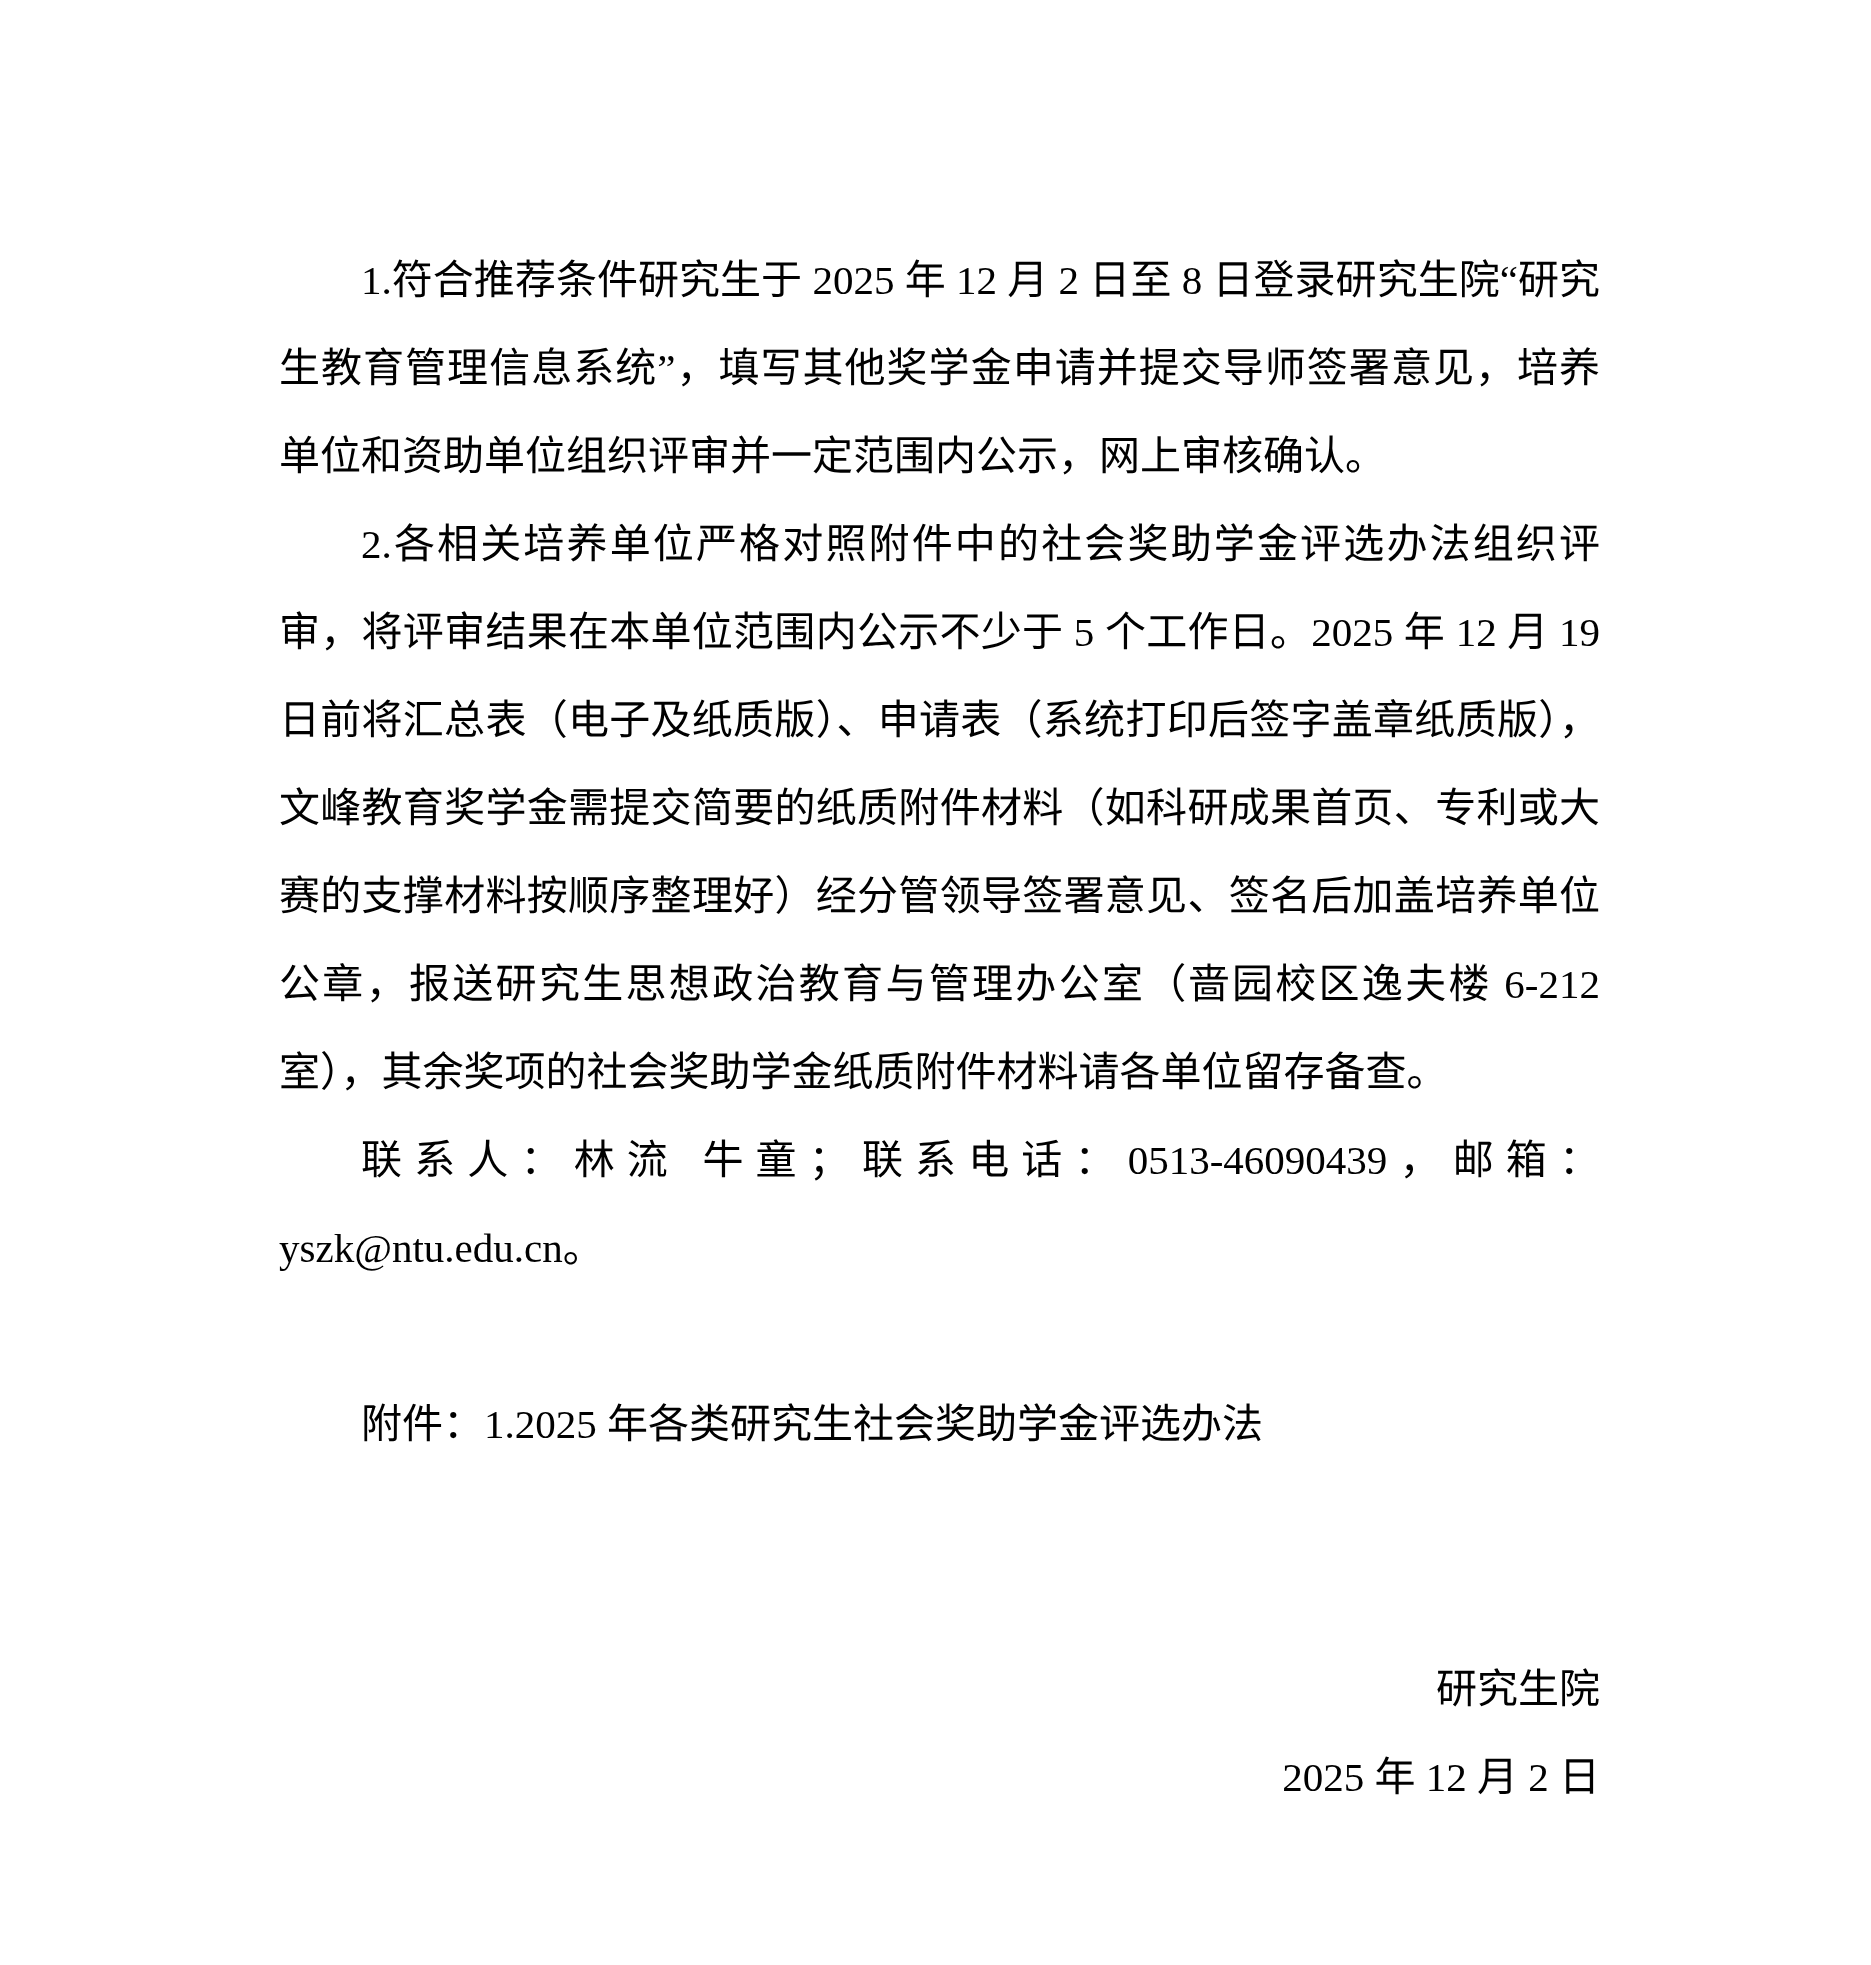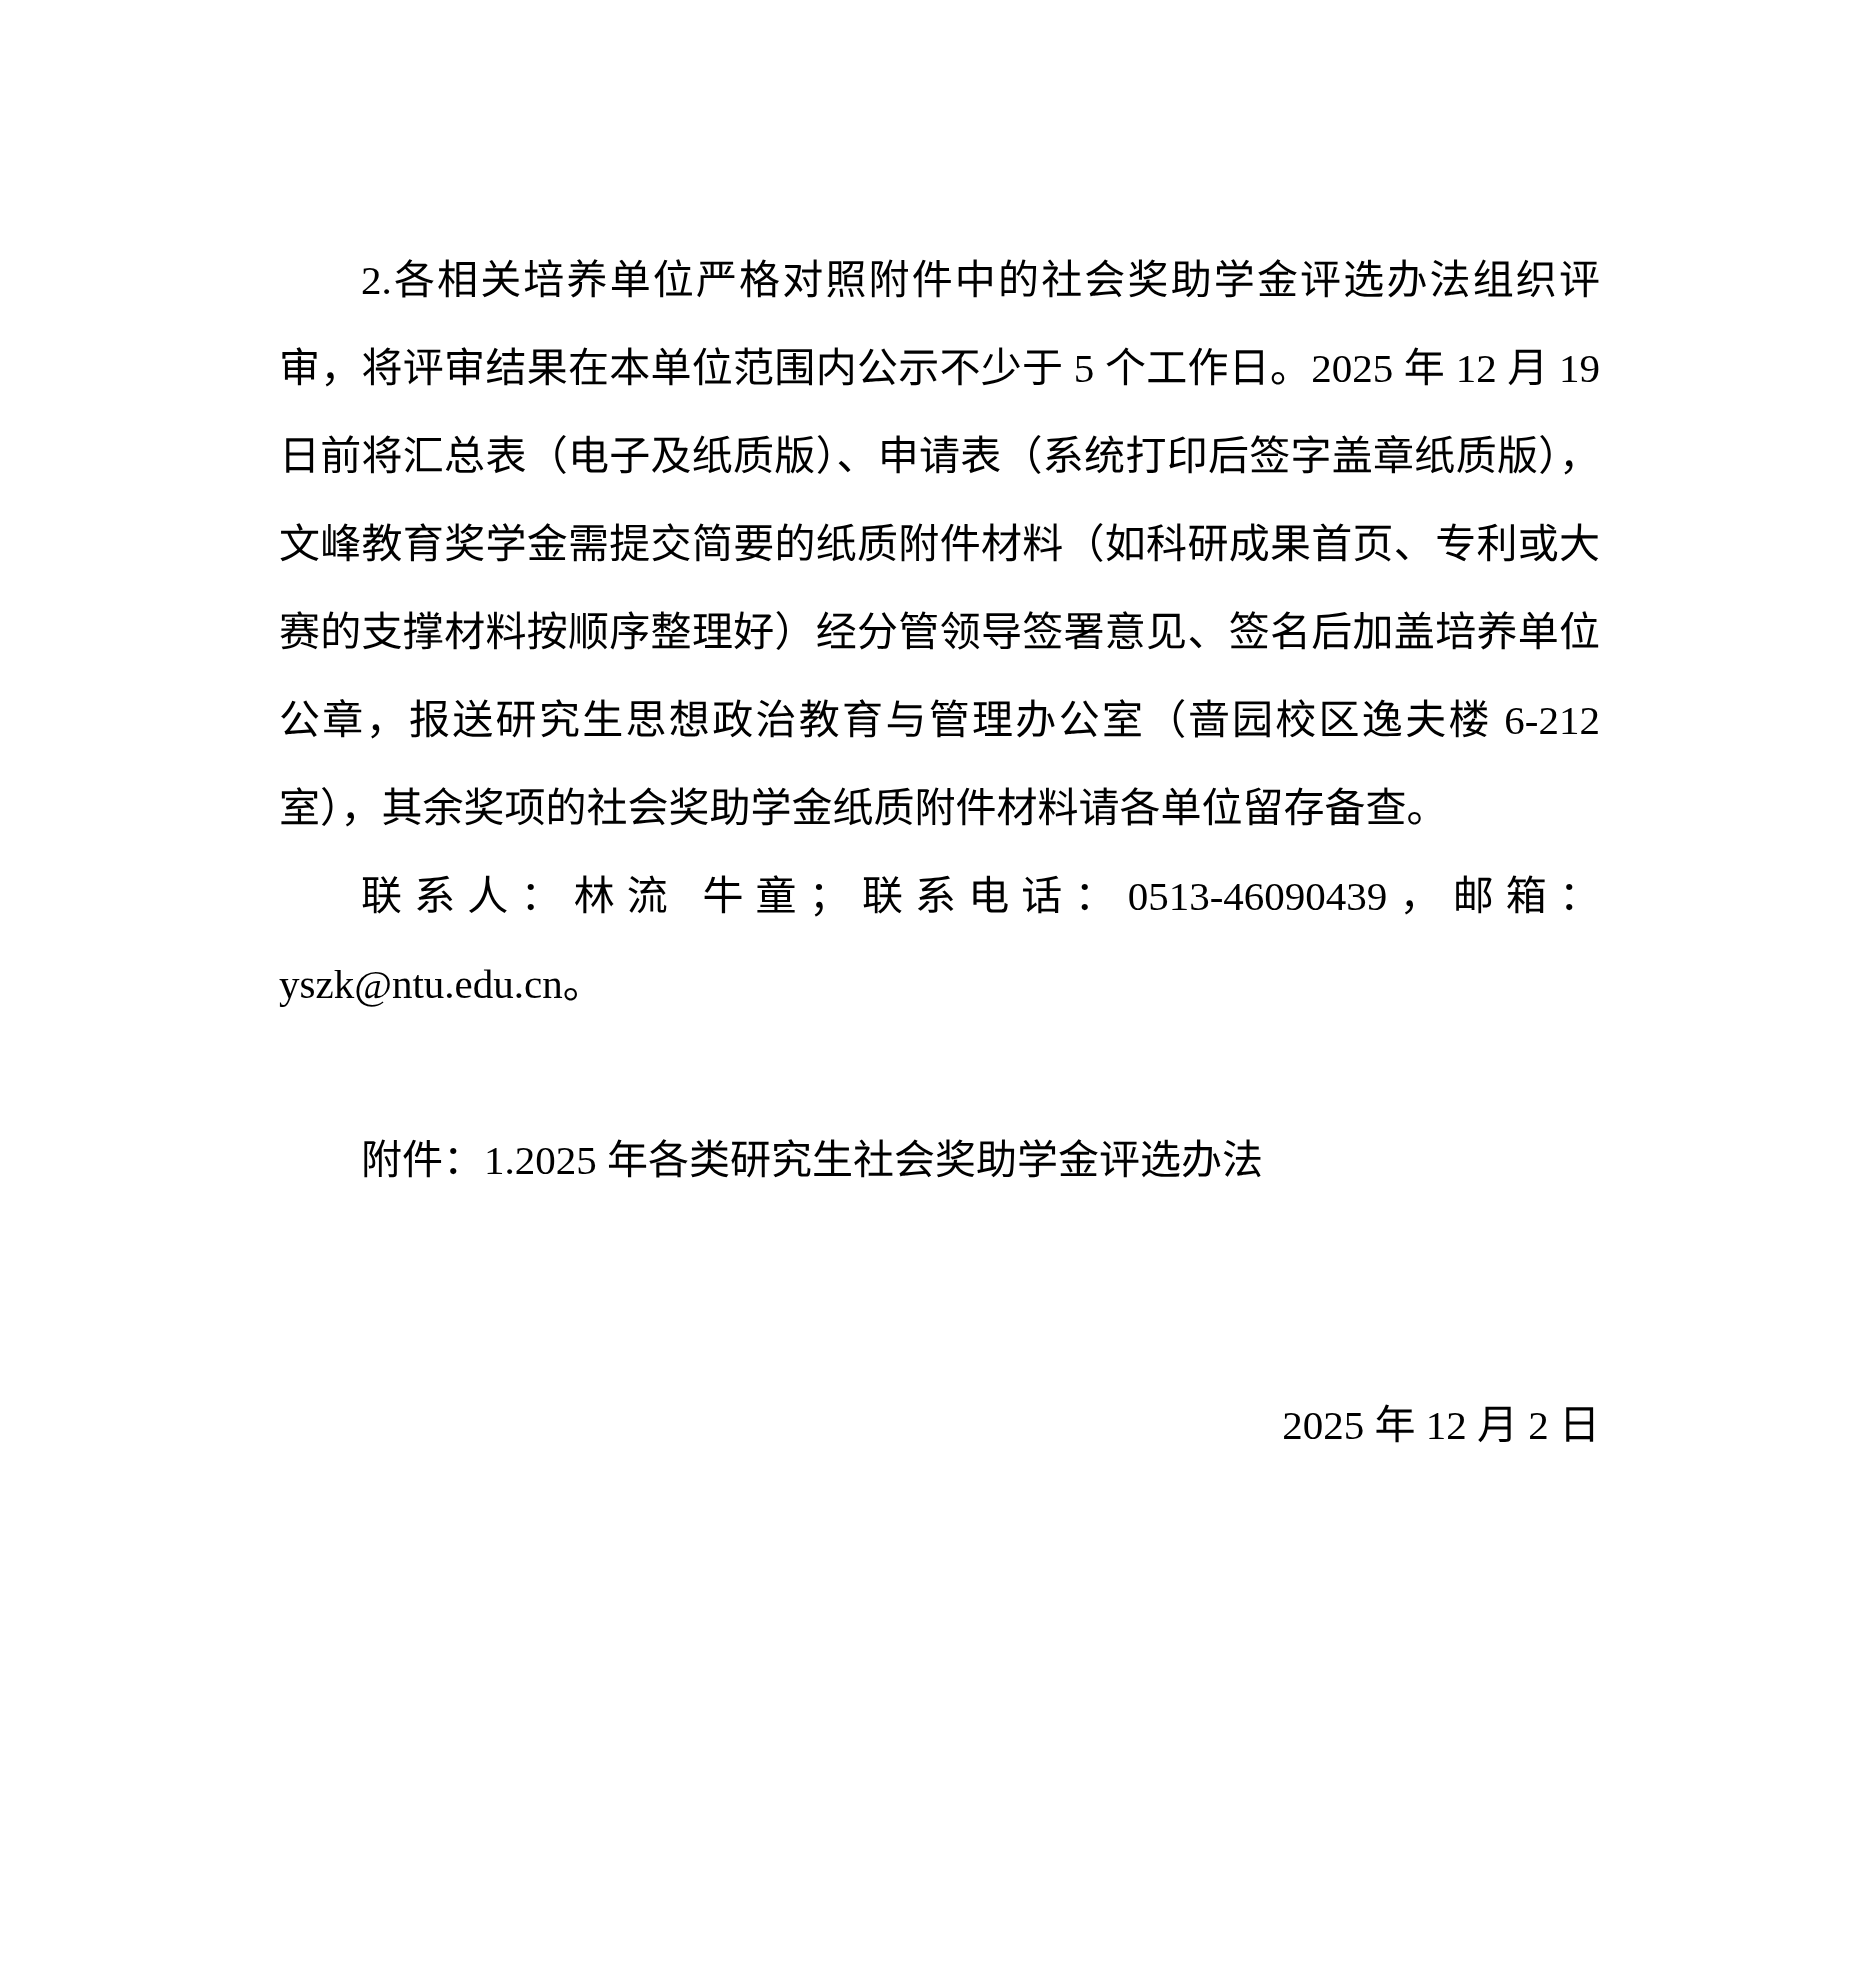--- a/index.html
+++ b/index.html
@@ -54,29 +54,31 @@
     text-align: right;
     padding-right: 25.5px;
   }
 </style>
 </head>
 <body>
 
 <div class="page">
   <div class="textblock">
 
+    <p class="para">1.符合推荐条件研究生于 2025 年 12 月 2 日至 8 日登录研究生院“研究生教育管理信息系统”，填写其他奖学金申请并提交导师签署意见，培养单位和资助单位组织评审并一定范围内公示，网上审核确认。</p>
 
     <p class="para">2.各相关培养单位严格对照附件中的社会奖助学金评选办法组织评审，将评审结果在本单位范围内公示不少于 5 个工作日。2025 年 12 月 19 日前将汇总表（电子及纸质版）、申请表（系统打印后签字盖章纸质版），文峰教育奖学金需提交简要的纸质附件材料（如科研成果首页、专利或大赛的支撑材料按顺序整理好）经分管领导签署意见、签名后加盖培养单位公章，报送研究生思想政治教育与管理办公室（啬园校区逸夫楼 6-212 室），其余奖项的社会奖助学金纸质附件材料请各单位留存备查。</p>
 
 
     <p class="para">联系人：林流 牛童；联系电话：0513-46090439，邮箱：yszk@ntu.edu.cn。</p>
 
     <div class="attachments">
       <p class="att-line1"><span>附件：</span><span>1.2025 年各类研究生社会奖助学金评选办法</span></p>
     </div>
 
     <div class="signature">
+      <p class="sig-org">研究生院</p>
       <p class="sig-date">2025 年 12 月 2 日</p>
     </div>
 
   </div>
 </div>
 
 
 </body></html>

